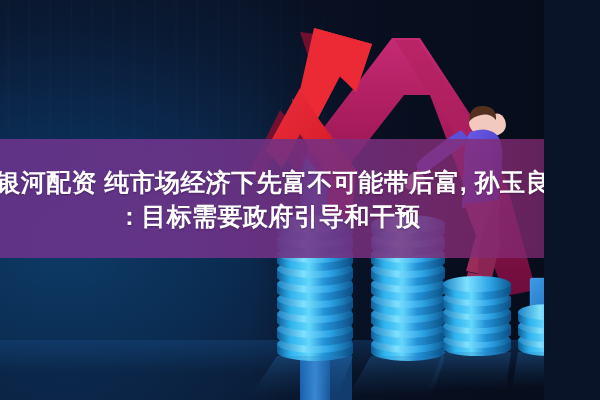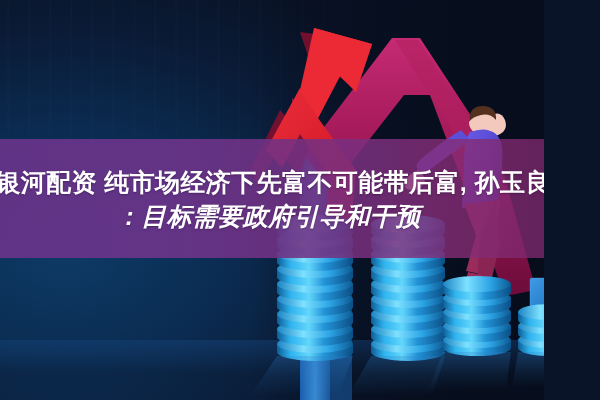--- a/index.html
+++ b/index.html
@@ -83,21 +83,21 @@
     color: #ffffff;
     font-size: 25px;
     font-weight: 700;
     line-height: 1.36;
     letter-spacing: .4px;
     text-align: center;
     white-space: nowrap;
     text-shadow: 0 1px 2px rgba(30,0,40,.35);
   }
   .band-line.l1 { padding-left: 2px; }
-  .band-line.l2 { padding-left: 2px; font-style: italic; }
+  .band-line.l2 { padding-left: 2px; }
 </style>
 </head>
 <body>
 
 <div id="stage">
 
   <div class="bg-base"></div>
   <div class="bg-streaks"></div>
   <div class="bg-darkright"></div>
   <div class="bg-floor"></div>

